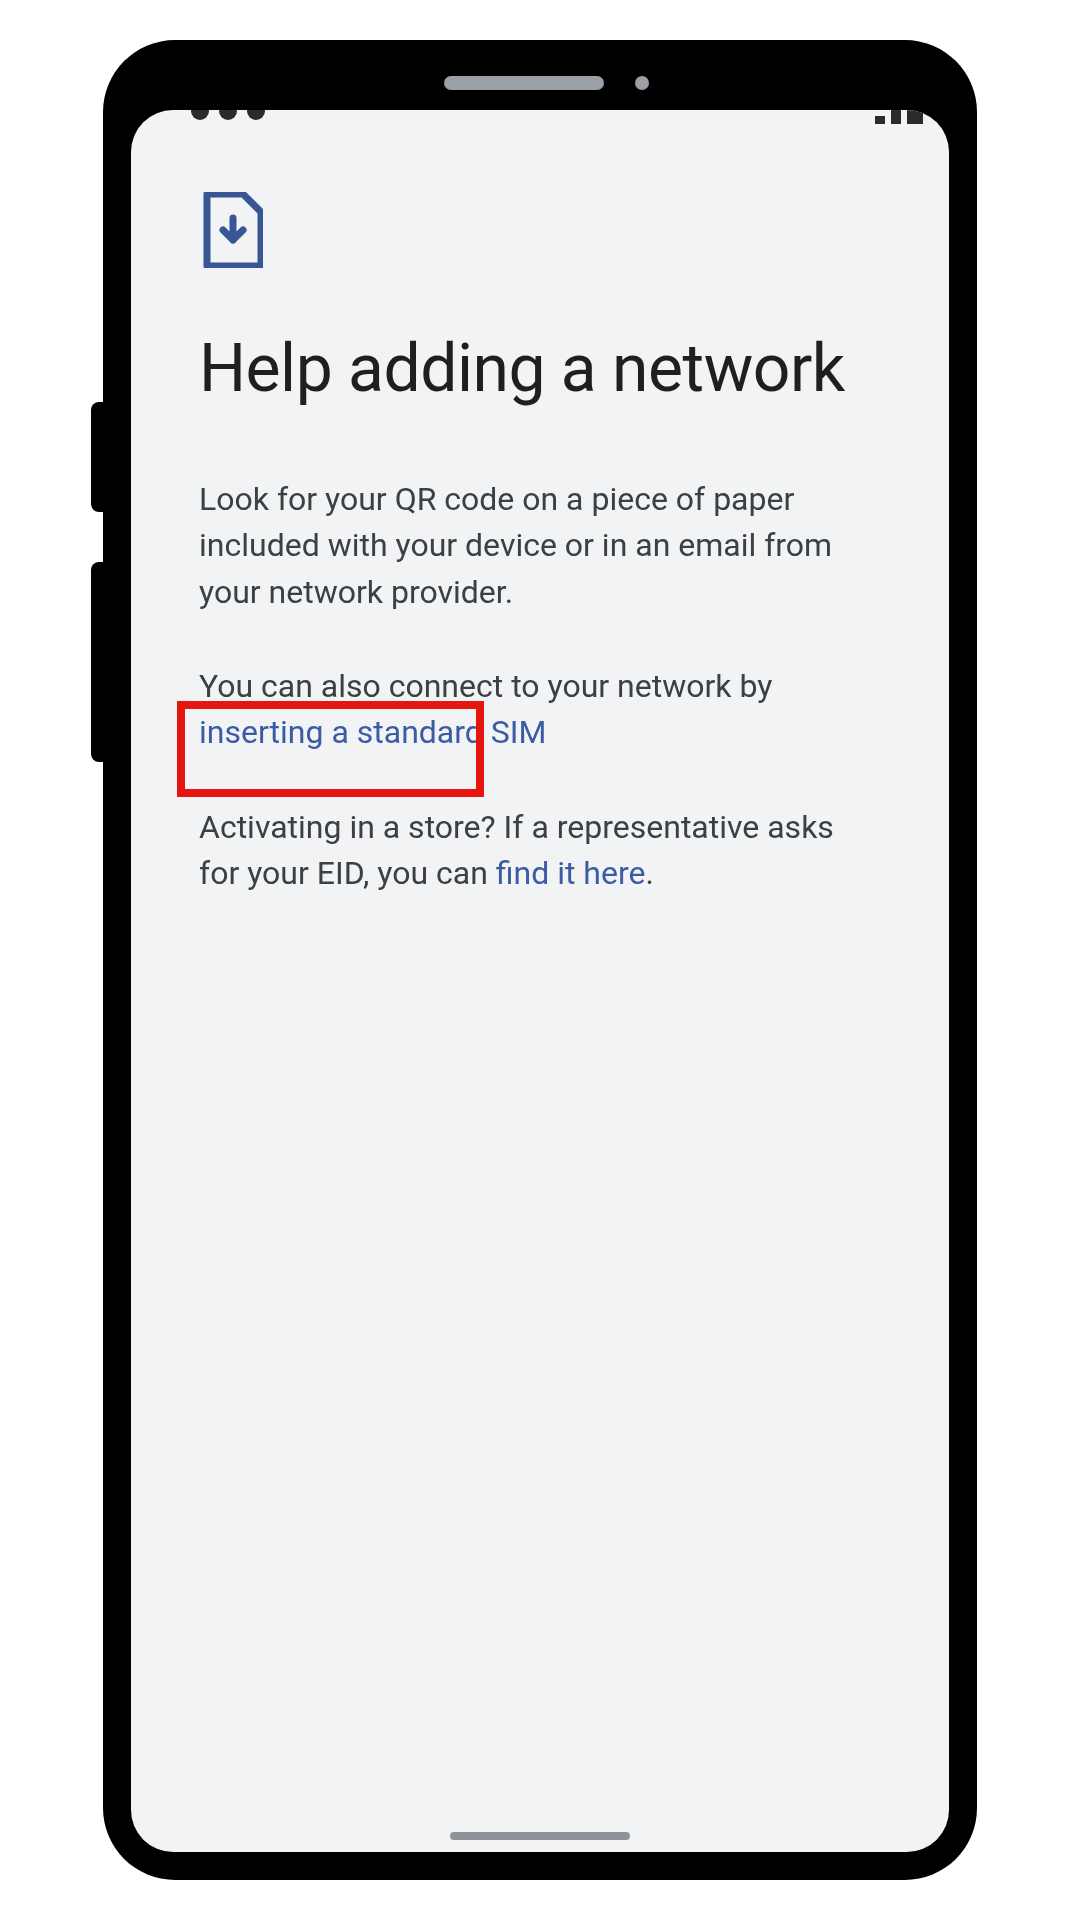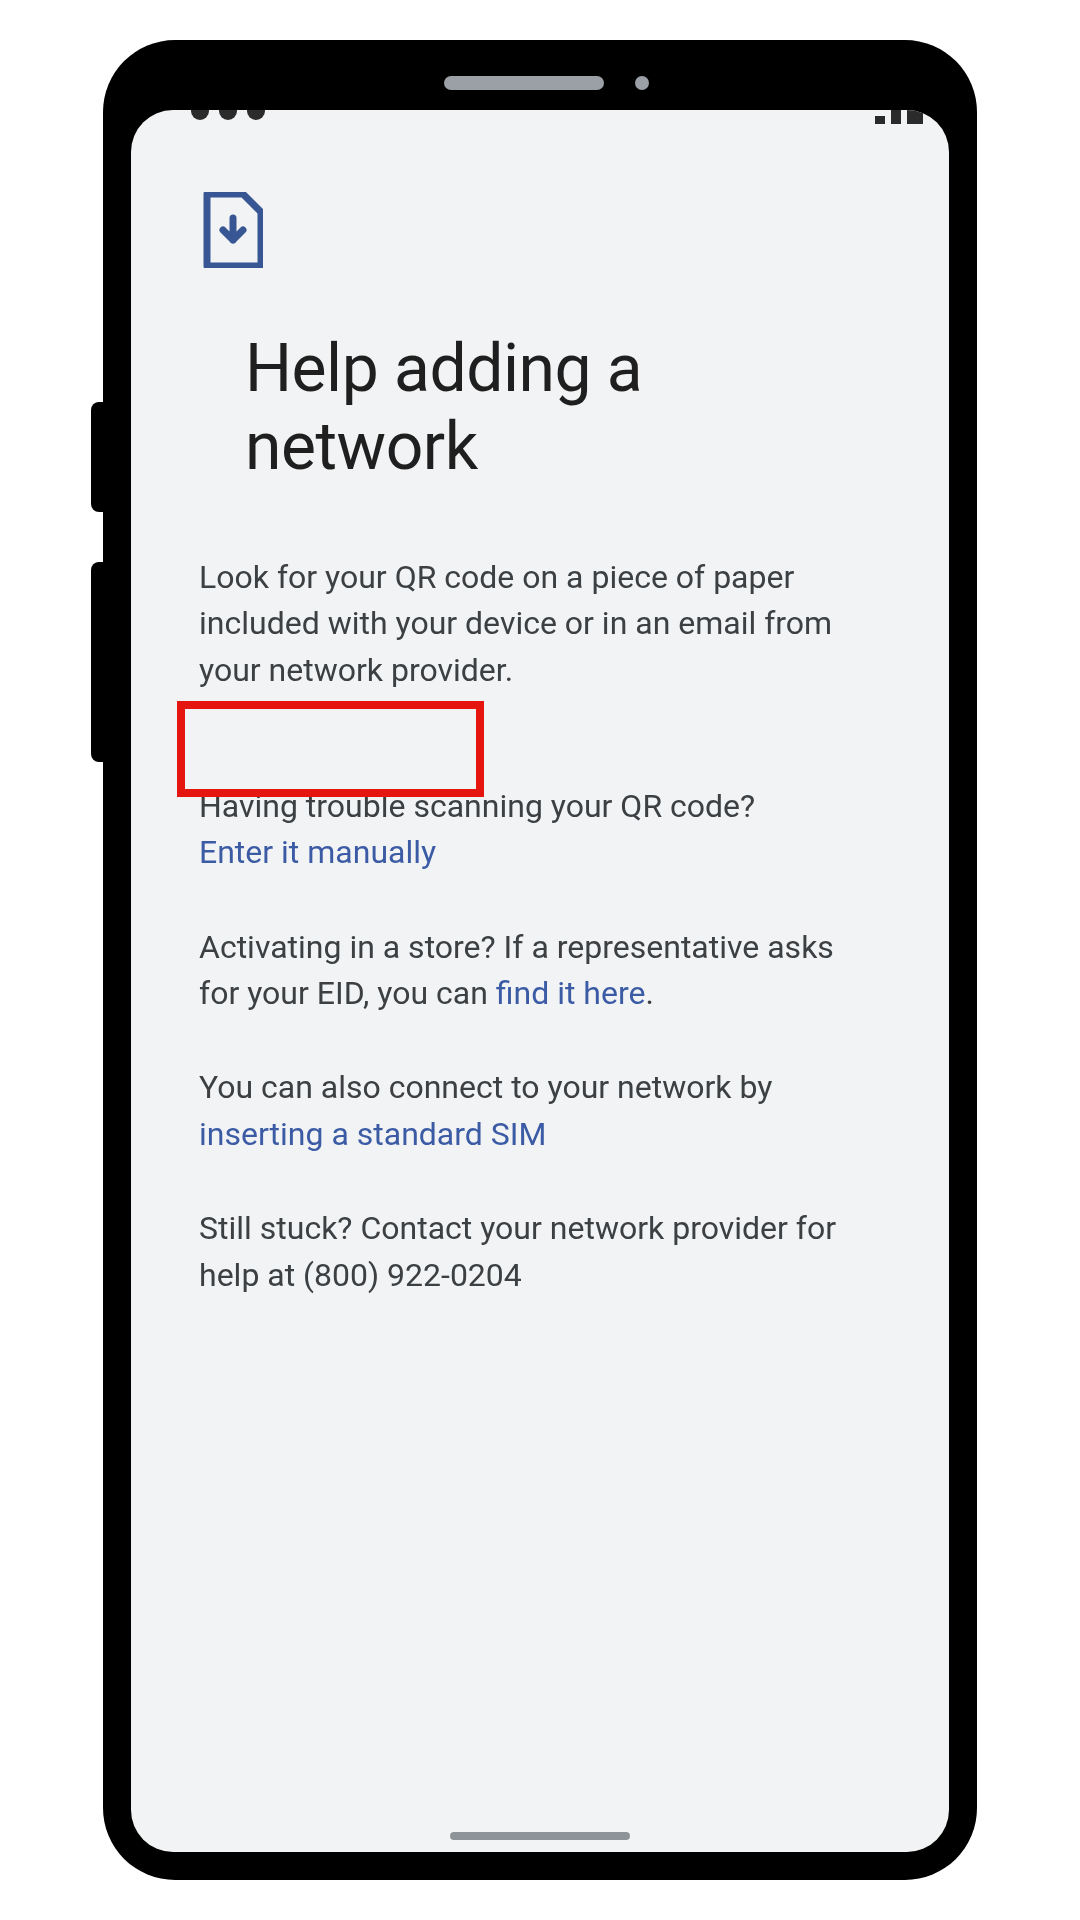--- a/index.html
+++ b/index.html
@@ -110,21 +110,20 @@
     width: 64px;
     height: 76px;
   }
   .page-title {
     margin-top: 58px;
     font-size: 66px;
     font-weight: 400;
     color: #1f1f1f;
     line-height: 1.18;
     letter-spacing: -0.5px;
-    margin-left: 46px;
   }
   .intro {
     margin-top: 68px;
     font-size: 32px;
     color: #3c4043;
     line-height: 1.45;
   }
   .para {
     margin-top: 48px;
     font-size: 32px;
@@ -179,36 +178,29 @@
 
         <svg class="sim-icon" viewBox="0 0 64 76">
           <path d="M8 2 H44 L62 20 V74 H8 Z" fill="none" stroke="#375693" stroke-width="7" stroke-linejoin="round"></path>
           <path d="M34 26 V48 M34 48 L24 38 M34 48 L44 38" fill="none" stroke="#375693" stroke-width="7" stroke-linecap="round" stroke-linejoin="round"></path>
         </svg>
 
         <h1 class="page-title">Help adding a network</h1>
 
         <p class="intro">Look for your QR code on a piece of paper included with your device or in an email from your network provider.</p>
 
-        <p class="para first-q">
-          <span>Having trouble scanning your QR code?</span><br>
-          <a href="#" class="link">Enter it manually</a>
+
+        <p class="para">
+          <span>You can also connect to your network by </span><a href="#" class="link">inserting a standard SIM</a>
         </p>
 
         <p class="para">
           <span>Activating in a store? If a representative asks for your EID, you can </span><a href="#" class="link">find it here</a><span>.</span>
         </p>
 
-        <p class="para">
-          <span>You can also connect to your network by </span><a href="#" class="link">inserting a standard SIM</a>
-        </p>
-
-        <p class="para">
-          <span>Still stuck? Contact your network provider for help at </span><span>(800) 922-0204</span>
-        </p>
 
       </div>
 
       <div class="highlight-box" id="hl" style="left: 46px; top: 591.438px; width: 307.156px; height: 96px;"></div>
 
       <div class="gesture-bar"></div>
     </div>
   </div>
 </div>
 

